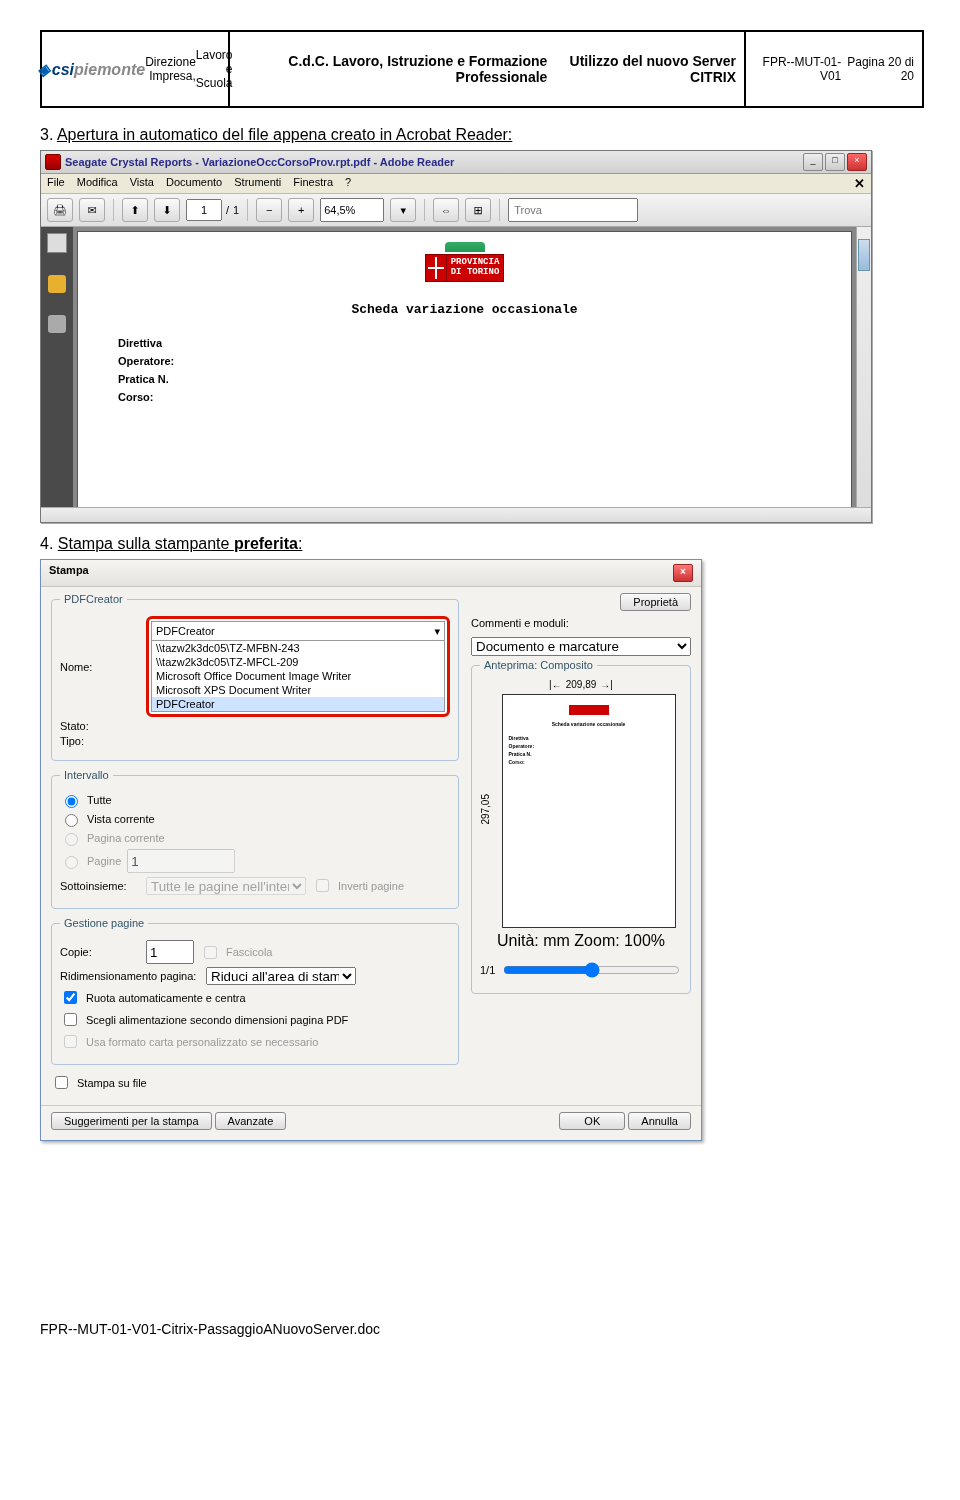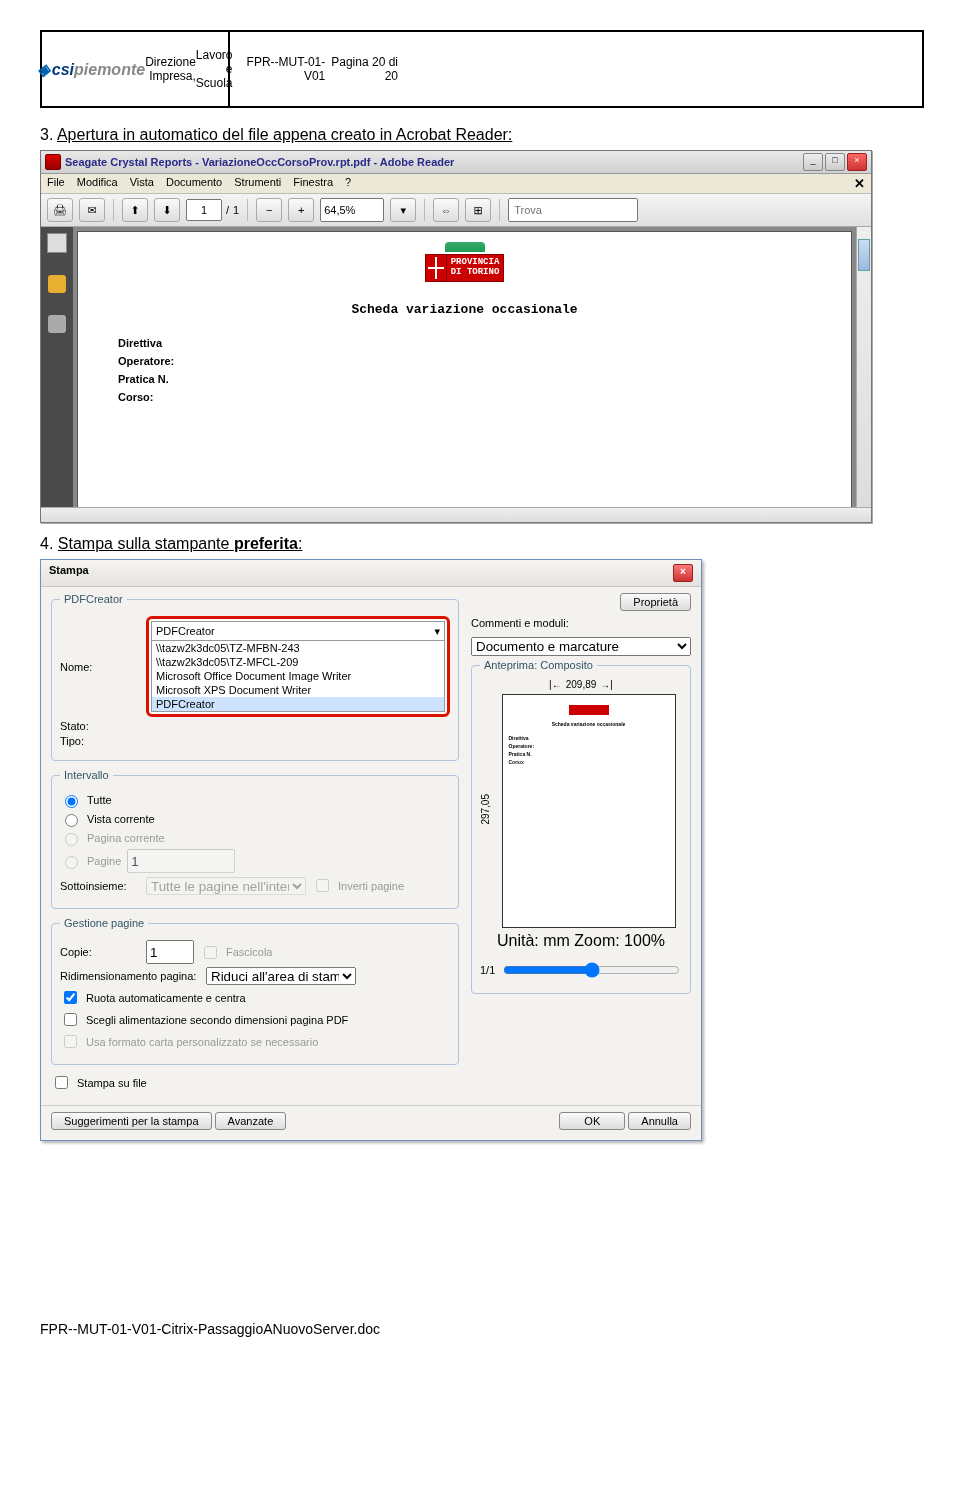--- a/index.html
+++ b/index.html
@@ -333,20 +333,24 @@
 </head>
 <body>
 
 <div class="doc-header">
   <div class="hcell-left">
     <div class="logo-csi">
       <span class="diamond">◈</span><span>csi</span><span class="grey">piemonte</span>
     </div>
     <div>Direzione Impresa,</div>
     <div>Lavoro e Scuola</div>
+  </div>
+  <div class="hcell-center">
+    <div>C.d.C. Lavoro, Istruzione e Formazione Professionale</div>
+    <div>Utilizzo del nuovo Server CITRIX</div>
   </div>
   <div class="hcell-right">
     <div>FPR--MUT-01-V01</div>
     <div>Pagina 20 di 20</div>
   </div>
 </div>
 
 <div class="step-text">
   <span>3.</span>
   <span class="underline">Apertura in automatico del file appena creato in Acrobat Reader:</span>

